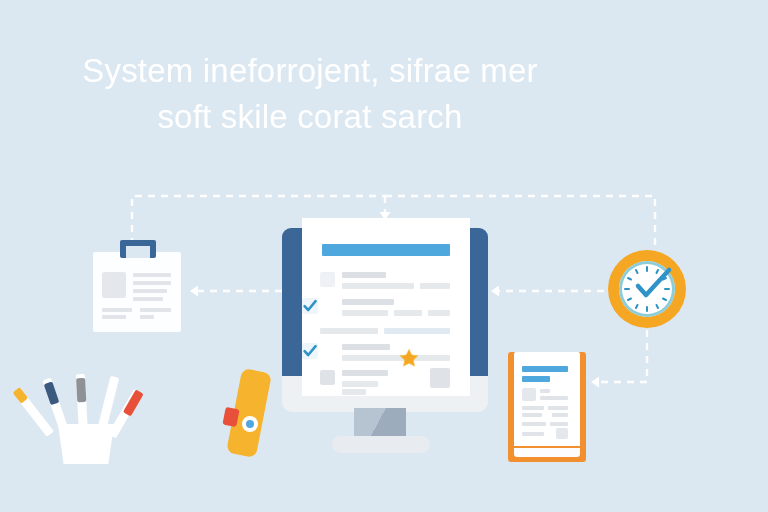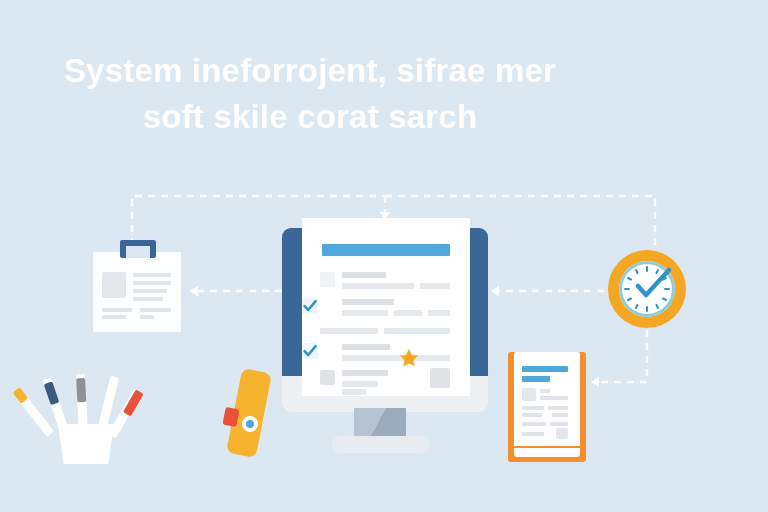--- a/index.html
+++ b/index.html
@@ -23,21 +23,21 @@
   
   .headline {
     position: absolute;
     left: 0;
     top: 48px;
     width: 620px;
     text-align: center;
     color: #ffffff;
     font-size: 33px;
     line-height: 46px;
-    font-weight: 700;
+    font-weight: 400;
     letter-spacing: 0.2px;
     white-space: pre-line;
   }
 
   
   .flow {
     position: absolute;
     left: 0;
     top: 0;
     width: 768px;

